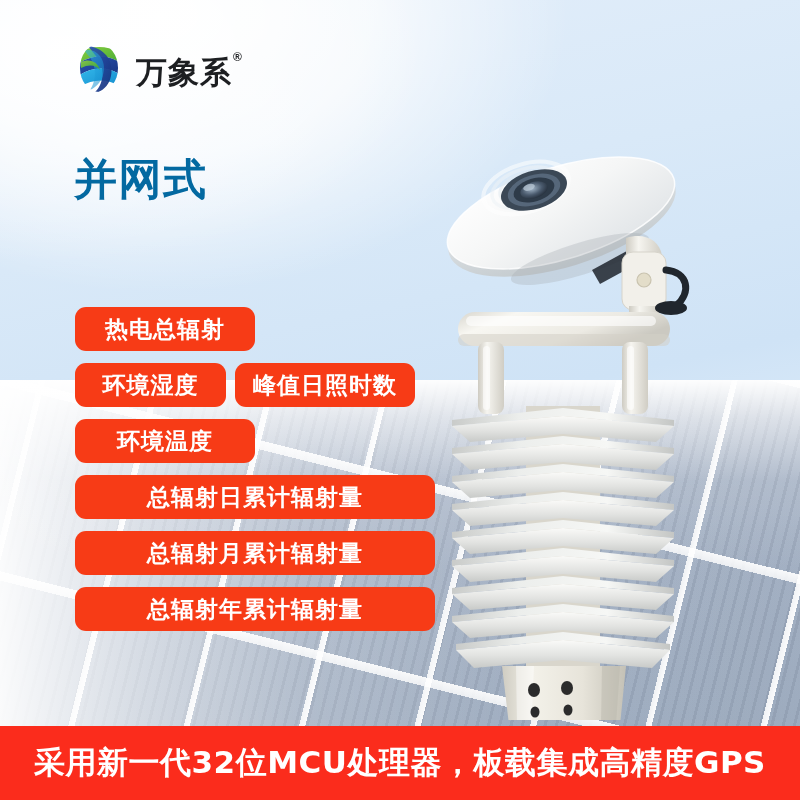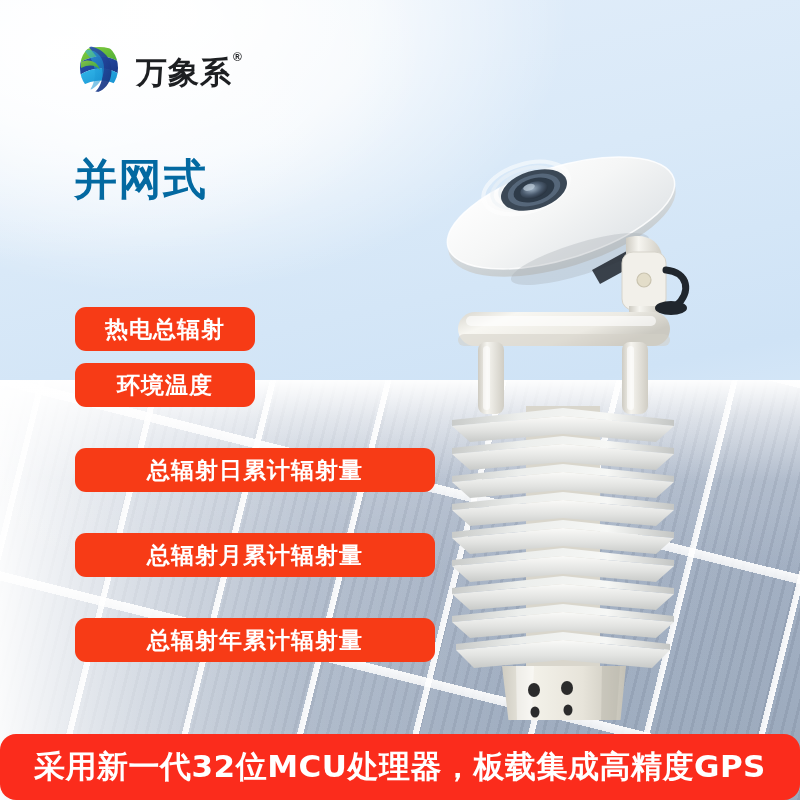--- a/index.html
+++ b/index.html
@@ -162,43 +162,42 @@
     font-family: "DejaVu Sans", "Liberation Sans", sans-serif;
     font-size: 23px;
     font-weight: 700;
     letter-spacing: 1px;
     white-space: nowrap;
     box-sizing: border-box;
     padding: 0 8px;
   }
   .tag-half { width: 151px; }
   .tag-half-wide { width: 180px; }
-  .tag-full { width: 360px; font-size: 23px; margin-top: 29px; }
+  .tag-full { width: 360px; font-size: 23px; }
 
   
   .device {
     position: absolute;
     left: 430px;
     top: 120px;
     width: 340px;
     height: 600px;
   }
 
   
   .banner {
     position: absolute;
     left: 0;
     right: 0;
     bottom: 0;
-    height: 66px;
+    height: 74px;
     background: #fb2c1c;
     display: flex;
     align-items: center;
     justify-content: center;
-    border-radius: 16px;
   }
   .banner-text {
     font-family: "DejaVu Sans", "Liberation Sans", sans-serif;
     color: #ffffff;
     font-size: 31px;
     font-weight: 700;
     letter-spacing: 0.5px;
     white-space: nowrap;
   }
 </style>
@@ -255,20 +254,24 @@
   <div class="headline">
     <div class="headline-line">并网式</div>
   </div>
 
   <div class="tag-grid">
 
     <div class="tag-row">
       <div class="tag tag-half-wide">热电总辐射</div>
     </div>
 
+    <div class="tag-row">
+      <div class="tag tag-half">环境湿度</div>
+      <div class="tag tag-half-wide">峰值日照时数</div>
+    </div>
 
     <div class="tag-row">
       <div class="tag tag-half-wide">环境温度</div>
     </div>
 
     <div class="tag-row">
       <div class="tag tag-full">总辐射日累计辐射量</div>
     </div>
 
     <div class="tag-row">

